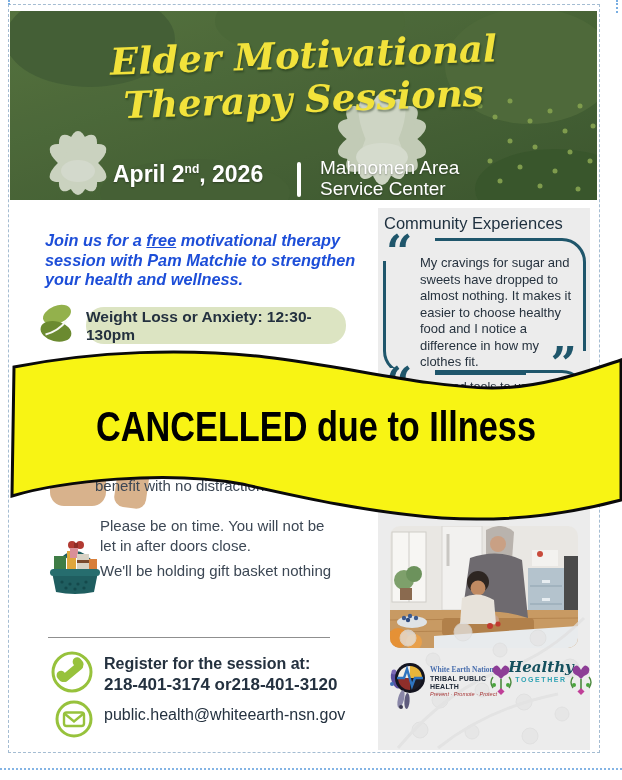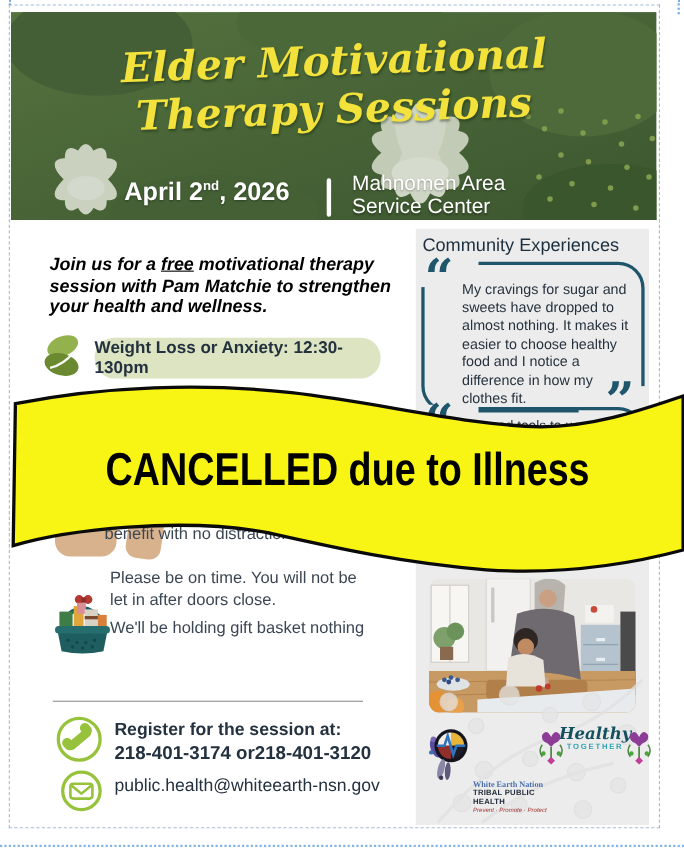--- a/index.html
+++ b/index.html
@@ -21,21 +21,21 @@
   .t1{top:22px;} .t2{top:66px;}
   .hero-date{left:103px;top:150px;color:#fff;font-weight:bold;font-size:23px;
       text-shadow:0 1px 2px rgba(0,0,0,.35);}
   .hero-date sup{font-size:12px;vertical-align:9px;}
   .hero-bar{left:287px;top:151px;width:4px;height:35px;background:#fff;border-radius:2px;}
   .hero-venue{left:310px;top:147px;color:#fff;font-weight:normal;font-size:19px;line-height:1.08;
       text-shadow:0 1px 2px rgba(0,0,0,.35);}
 
   
   .intro{left:45px;top:231px;width:334px;font-size:16.3px;font-weight:bold;font-style:italic;
-      color:#000000;line-height:1.2;z-index:2;}
+      color:#1d4ed8;line-height:1.2;z-index:2;}
   .leaf{left:34px;top:300px;z-index:2;}
   .pill{left:86px;top:307px;width:260px;height:37px;background:#dce4c2;border-radius:18px;
       display:flex;align-items:center;justify-content:flex-start;font-size:15.5px;font-weight:bold;
       color:#24313f;z-index:2;}
   .hand1{left:50px;top:460px;width:56px;height:46px;background:#d8b28c;border-radius:14px;z-index:4;}
   .hand2{left:116px;top:462px;width:32px;height:46px;background:#d8b28c;border-radius:10px;
       transform:rotate(8deg);z-index:4;}
   .obscured{left:95px;top:477px;font-size:15px;color:#3c4754;z-index:5;}
   .punctual{left:100px;top:516px;width:242px;font-size:15px;color:#3c4754;line-height:1.3;z-index:2;}
   .basket{left:44px;top:538px;z-index:2;}
@@ -59,21 +59,21 @@
      color:#1f566b;line-height:1;}
   .q-open{left:0px;top:-12px;}
   .q-close{right:6px;top:100px;}
   .b1-text{position:absolute;left:34px;top:14px;width:154px;font-size:13px;color:#26323e;
      line-height:1.27;}
   .b2-text{position:absolute;left:32px;top:7px;width:158px;font-size:12.5px;color:#26323e;}
   .photo{left:12px;top:318px;width:188px;height:122px;border-radius:10px;overflow:hidden;}
   .wm{left:0;top:390px;opacity:.75;}
   .logos{left:0;top:446px;width:212px;height:66px;}
   .we-logo{position:absolute;left:10px;top:4px;}
-  .we-text{position:absolute;left:52px;top:12px;width:72px;line-height:1.15;margin-top:43px;}
+  .we-text{position:absolute;left:52px;top:12px;width:72px;line-height:1.15;}
   .we1{font-family:"Liberation Serif",serif;font-size:7.5px;font-weight:bold;color:#4a6fae;}
   .we2{font-size:7px;font-weight:bold;color:#222c3a;letter-spacing:.2px;}
   .we3{font-size:5.5px;font-style:italic;color:#a63434;}
   .healthy{position:absolute;left:118px;top:6px;width:90px;text-align:center;}
   .h-script{font-family:"DejaVu Serif",serif;font-style:italic;font-weight:bold;
       font-size:15px;color:#14505e;line-height:1;}
   .h-caps{font-size:7px;letter-spacing:1.6px;color:#2fa3b4;font-weight:bold;margin-top:1px;}
   .h-fl{position:absolute;top:2px;} .h-fl-l{left:-6px;} .h-fl-r{right:-6px;}
 
   

